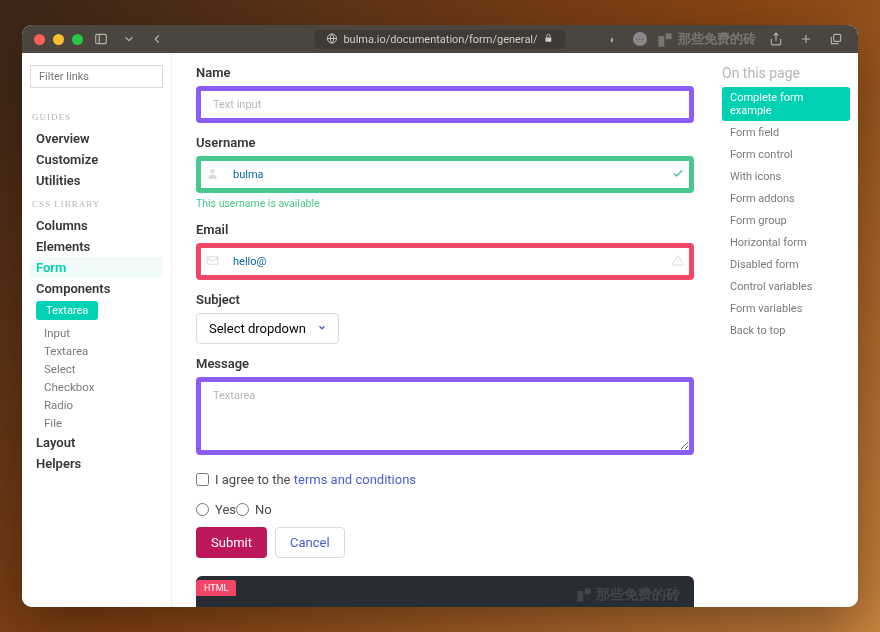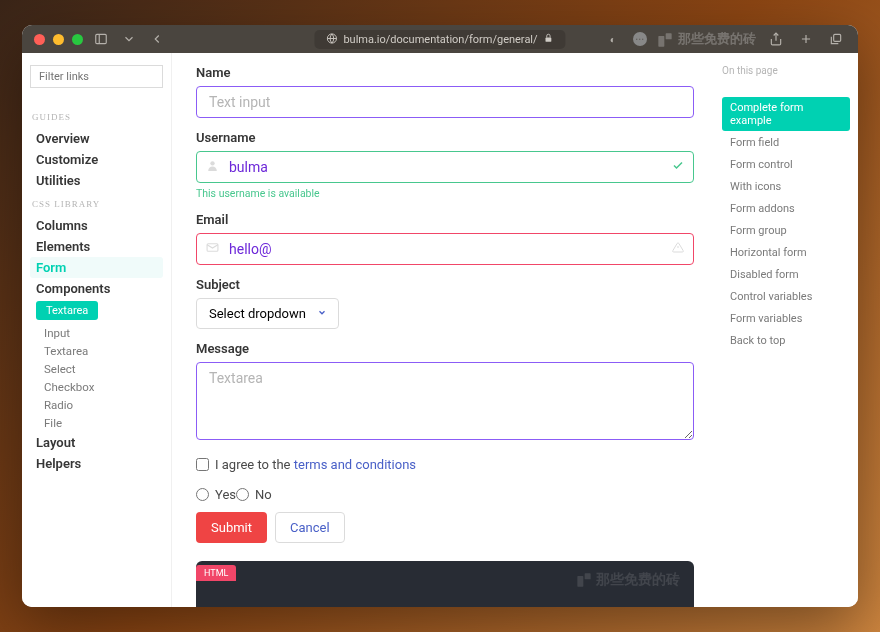--- a/index.html
+++ b/index.html
@@ -22,48 +22,48 @@
     .sidebar { width: 150px; padding: 12px 8px; border-right: 1px solid #f0f0f0; overflow-y: auto; }
     .filter-input { width: 100%; border: 1px solid #dbdbdb; border-radius: 0; padding: 4px 8px; font-size: 11px; color: #888; margin-bottom: 16px; }
     .sb-heading { font-size: 9px; letter-spacing: 1px; color: #b5b5b5; margin: 8px 0 6px 2px; font-family: Liberation Serif, serif; }
     .sb-item { font-size: 13px; color: #363636; padding: 3px 6px; cursor: pointer; font-weight: 600; }
     .sb-item.active { color: #00d1b2; background: #f0fbfa; border-radius: 3px; }
     .sb-sub { padding: 2px 4px 2px 14px; font-size: 11.5px; color: #7a7a7a; cursor: pointer; }
     .sb-pill { display: inline-block; background: #00d1b2; color: #fff; font-size: 11px; padding: 3px 10px; border-radius: 3px; margin: 2px 0 4px 6px; cursor: pointer; }
     .main { flex: 1; padding: 12px 24px; overflow-y: auto; position: relative; }
     .label { font-size: 13px; font-weight: 600; color: #363636; margin-bottom: 6px; display: block; }
     .field { margin-bottom: 12px; }
-    .input, .textarea, .select { width: 100%; border: 1px solid #8b5cf6; border-radius: 4px; padding: 7px 12px; font-size: 14px; color: #6d28d9; }
+    .input, .textarea, .select { width: 100%; border: 5px solid #8b5cf6; border-radius: 4px; padding: 7px 12px; font-size: 11px; color: #0369a1; }
     .input::placeholder, .textarea::placeholder { color: #b5b5b5; }
     .control-icon { position: relative; }
     .control-icon .icon-left { position: absolute; left: 10px; top: 50%; transform: translateY(-50%); color: #dbdbdb; font-size: 13px; }
     .control-icon .icon-right { position: absolute; right: 10px; top: 50%; transform: translateY(-50%); font-size: 12px; }
     .control-icon .input { padding-left: 32px; padding-right: 32px; }
     .input.success { border-color: #48c78e; }
     .input.danger { border-color: #f14668; }
     .help { font-size: 10.5px; margin-top: 4px; }
     .help.success { color: #48c78e; }
     .help.danger { color: #f14668; }
     .select-wrap { position: relative; display: inline-block; }
     .select-wrap select { appearance: none; border: 1px solid #dbdbdb; border-radius: 4px; padding: 7px 32px 7px 12px; font-size: 13px; background: #fff; cursor: pointer; }
     .select-arrow { position: absolute; right: 12px; top: 50%; transform: translateY(-50%); color: #485fc7; font-size: 11px; pointer-events: none; }
     .textarea { min-height: 78px; resize: vertical; font-family: inherit; }
     .checkbox, .radio { font-size: 13px; color: #4a4a4a; display: inline-flex; align-items: center; gap: 6px; cursor: pointer; }
     .link { color: #485fc7; }
     .radios { display: flex; margin-top: 8px; }
     .buttons { display: flex; gap: 8px; margin-top: 10px; }
     .btn { border: 1px solid transparent; padding: 7px 14px; font-size: 13px; border-radius: 4px; cursor: pointer; }
-    .btn.primary { background: #ef4444; color: #fff; }
+    .btn.primary { background: #be185d; color: #fff; }
     .btn.light { background: #fff; border-color: #dbdbdb; color: #485fc7; }
     .code-block { margin-top: 18px; background: #282c34; border-radius: 6px; overflow: hidden; position: relative; }
     .code-tab { background: #f14668; color: #fff; font-size: 9px; padding: 3px 8px; display: inline-block; border-radius: 3px 3px 0 0; }
     .code-content { padding: 10px 14px; font-family: Menlo, Consolas, monospace; font-size: 11px; color: #abb2bf; line-height: 1.5; white-space: pre; overflow: auto; }
     .code-watermark { position: absolute; right: 14px; top: 10px; color: rgba(255,255,255,0.12); font-size: 14px; font-weight: 600; display: flex; align-items: center; gap: 4px; }
     .rightbar { width: 140px; padding: 12px 8px 12px 4px; }
-    .rb-heading { font-size: 10px; color: #b5b5b5; margin-bottom: 21px; }
+    .rb-heading { font-size: 14px; color: #b5b5b5; margin-bottom: 6px; }
     .rb-item { font-size: 11px; color: #7a7a7a; padding: 4px 8px; cursor: pointer; border-radius: 3px; margin-bottom: 1px; }
     .rb-item.active { background: #00d1b2; color: #fff; }
     .icon-svg { width: 14px; height: 14px; }
   </style>
 </head>
 <body>
 
 <div class="window">
   <div class="titlebar">
     <div class="traffic-lights">

